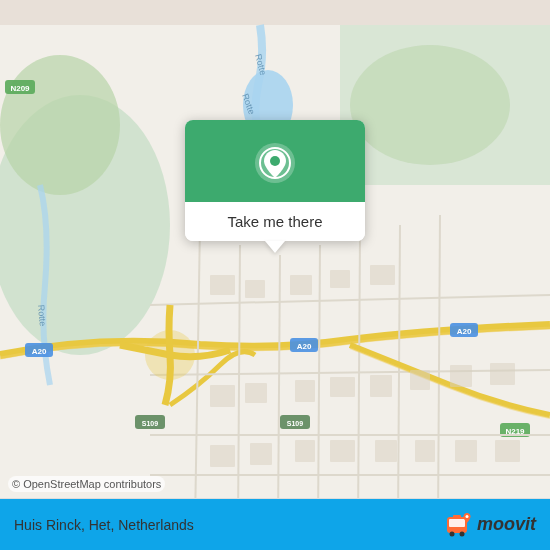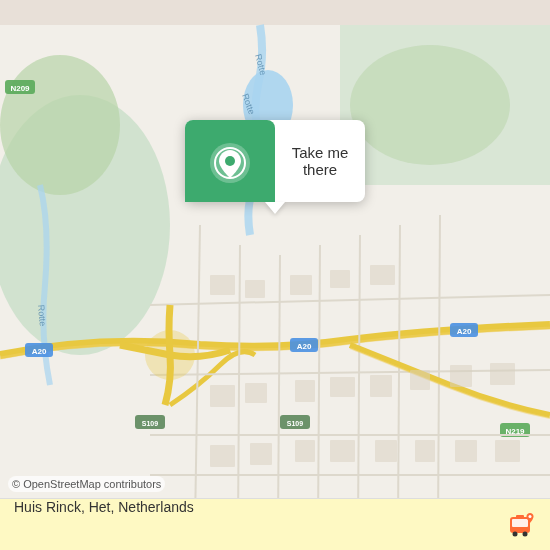--- a/index.html
+++ b/index.html
@@ -24,23 +24,24 @@
       position: absolute;
       top: 0; left: 0;
       width: 100%; height: 100%;
     }
 
     
     #bottom-bar {
       position: absolute;
       bottom: 0; left: 0; right: 0;
       height: 52px;
-      background: #fef9c3;
+      background: #0ea5e9;
       border-top: 1px solid #ddd;
       display: flex;
+      align-items: center;
       justify-content: space-between;
       padding: 0 14px;
     }
 
     #location-name {
       font-size: 14px;
       color: #333;
       font-weight: normal;
     }
 
@@ -66,21 +67,21 @@
     #popup-card {
       position: absolute;
       top: 120px;
       left: 50%;
       transform: translateX(-50%);
       width: 180px;
       background: white;
       border-radius: 8px;
       box-shadow: 0 2px 12px rgba(0,0,0,0.25);
       display: flex;
-      flex-direction: row;
+      flex-direction: column;
       align-items: center;
       overflow: visible;
     }
 
     #popup-card::after {
       content: '';
       position: absolute;
       bottom: -12px;
       left: 50%;
       transform: translateX(-50%);
@@ -248,16 +249,17 @@
 
         <rect x="2" y="6" width="20" height="16" rx="3" fill="#ff6b35"></rect>
         <rect x="4" y="8" width="16" height="8" rx="1" fill="white" opacity="0.9"></rect>
         <circle cx="7" cy="23" r="2.5" fill="#333"></circle>
         <circle cx="17" cy="23" r="2.5" fill="#333"></circle>
         <rect x="8" y="4" width="8" height="4" rx="1" fill="#ff6b35"></rect>
 
         <path d="M22 2 C20 2 18.5 3.5 18.5 5.5 C18.5 8 22 12 22 12 C22 12 25.5 8 25.5 5.5 C25.5 3.5 24 2 22 2 Z" fill="#ff6b35"></path>
         <circle cx="22" cy="5.5" r="1.5" fill="white"></circle>
       </svg>
+      <span class="moovit-text">moovit</span>
     </div>
   </div>
 
 </div>
 
 </body></html>

